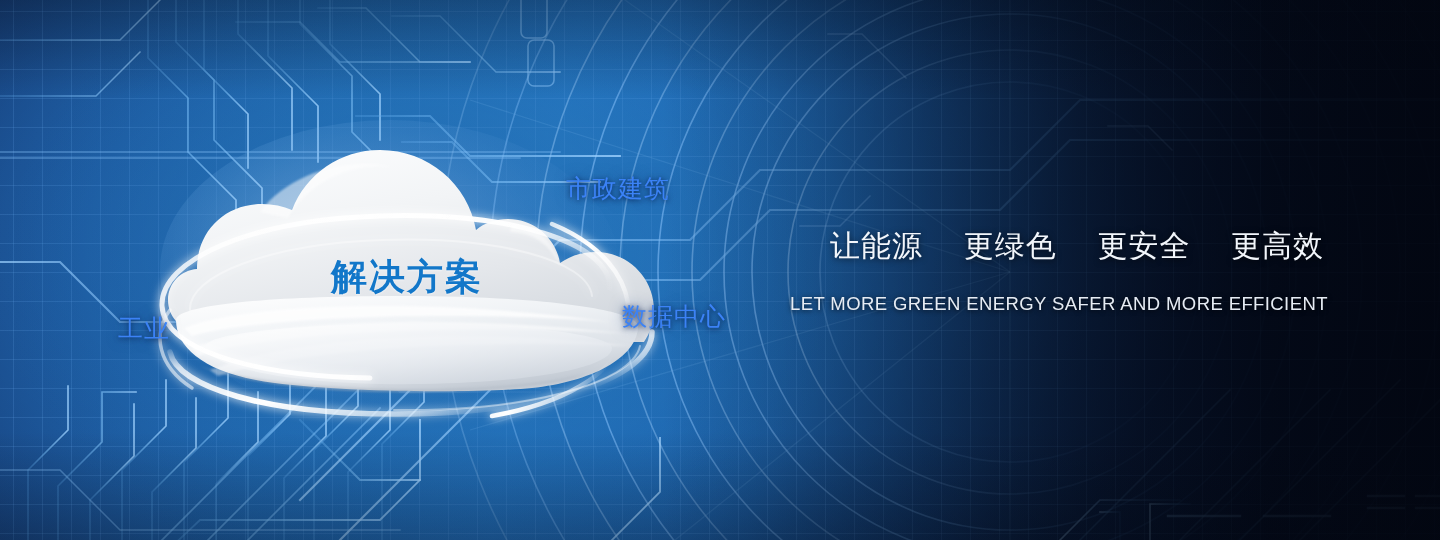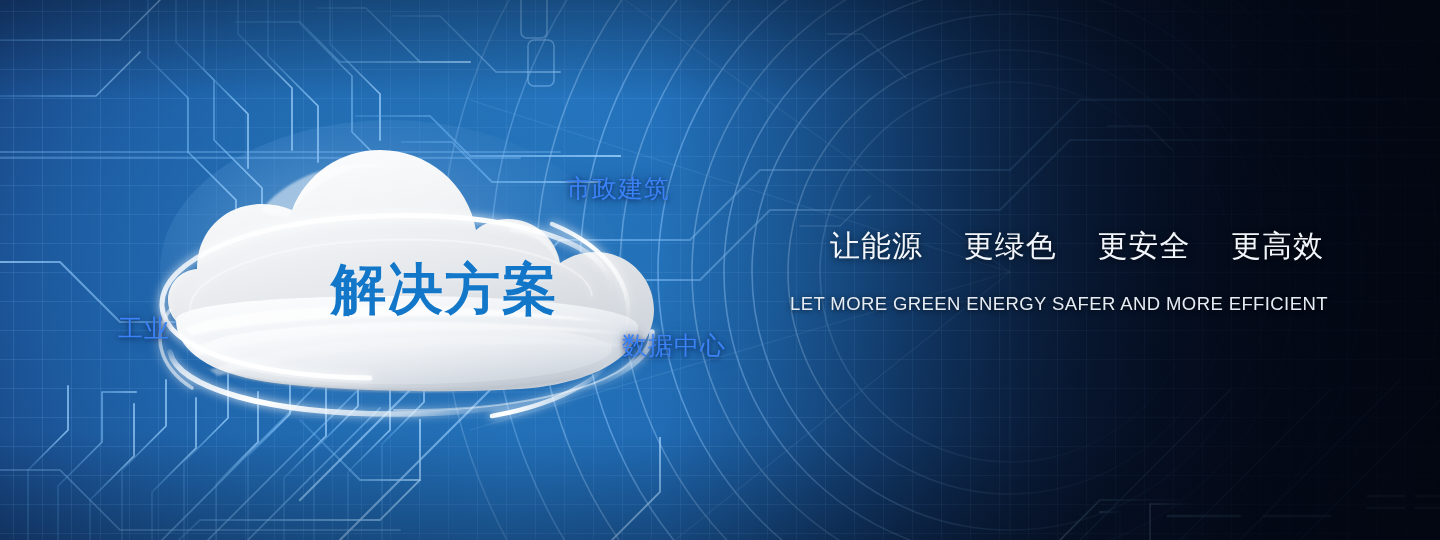--- a/index.html
+++ b/index.html
@@ -91,27 +91,27 @@
     color: #3b82f6;
     font-size: 25px;
     font-weight: 400;
     letter-spacing: 1px;
     white-space: nowrap;
     text-shadow: 0 1px 5px rgba(0,20,60,0.75), 0 0 14px rgba(20,60,130,0.5);
   }
   .label-grid       { left: 76px;  top: 222px; }
   .label-industry   { left: 118px; top: 312px; }
   .label-municipal  { left: 566px; top: 172px; }
-  .label-datacenter { left: 622px; top: 300px; margin-top: 29px; }
+  .label-datacenter { left: 622px; top: 300px; }
 
   .cloud-title {
     position: absolute;
     left: 331px;
     top: 253px;
-    font-size: 55px;
+    font-size: 36px;
     font-weight: 700;
     color: #1277c9;
     letter-spacing: 2px;
     white-space: nowrap;
     text-shadow: 0 1px 2px rgba(255,255,255,0.55);
   }
 
   .slogan {
     position: absolute;
     left: 790px;

